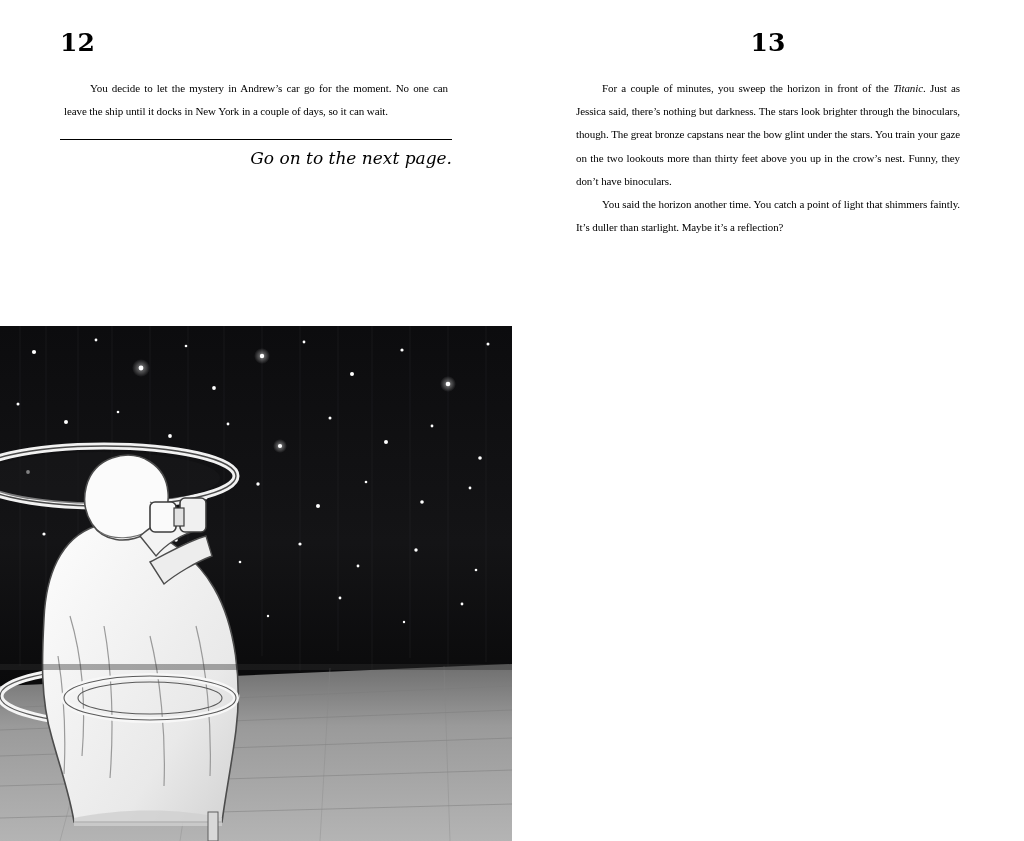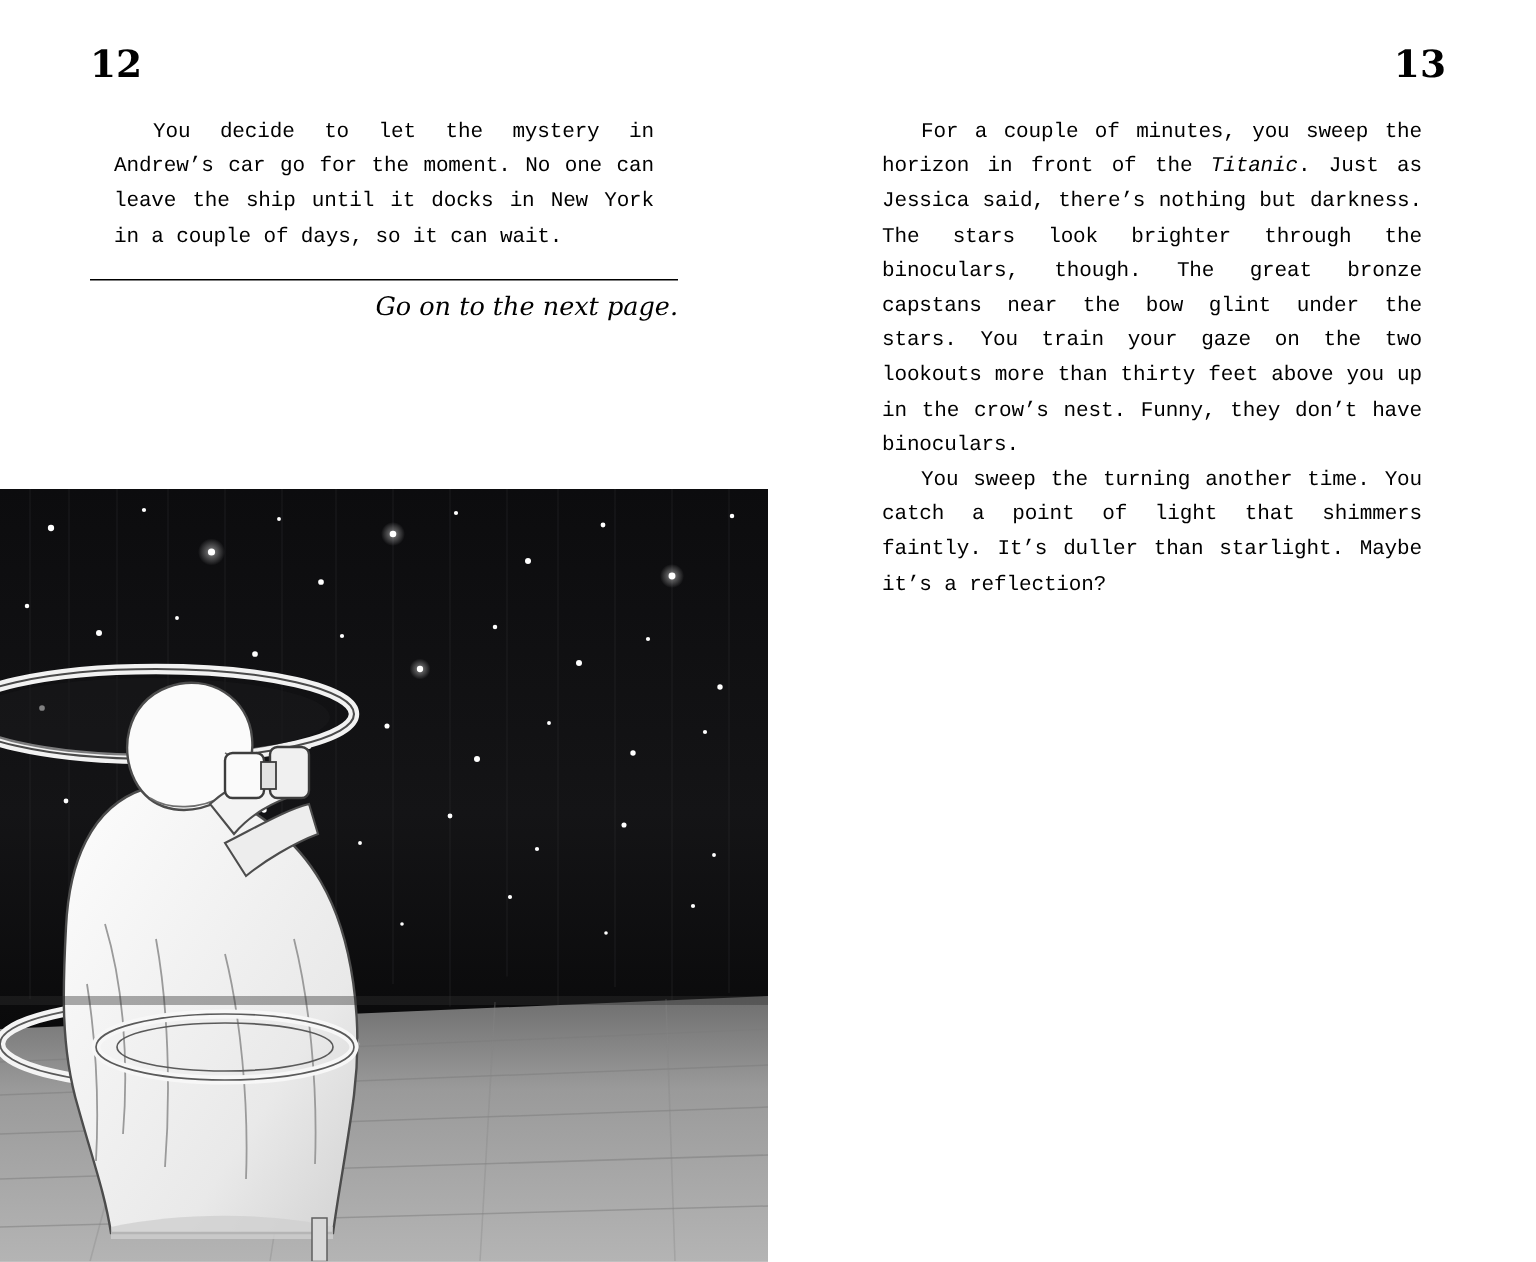--- a/index.html
+++ b/index.html
@@ -39,28 +39,28 @@
     font-family: "DejaVu Serif", serif;
     font-weight: bold;
     font-size: 25px;
     line-height: 1;
     margin: 0 0 22px 0;
   }
   .folio-left {
     text-align: left;
   }
   .folio-right {
-    text-align: right;
+    text-align: center;
   }
   .body-text {
-    font-family: Liberation Mono, monospace;
-    font-size: 14px;
+    font-family: Liberation Serif, serif;
+    font-size: 11px;
     line-height: 23.2px;
     text-align: justify;
-    margin: 16px;
+    margin: 4px;
     letter-spacing: -0.1px;
   }
   .body-text p {
     margin: 0;
     text-indent: 26px;
   }
   .ital {
     font-style: italic;
   }
   .rule {
@@ -294,21 +294,21 @@
 
       <rect x="0" y="338" width="512" height="6" fill="#2f2f2f" opacity="0.4"></rect>
     </svg>
   </div>
 
   <div class="page page-right">
     <div class="folio folio-right">13</div>
 
     <div class="body-text">
       <p class="with-italic">For a couple of minutes, you sweep the horizon in front of the <span class="ital">Titanic</span>. Just as Jessica said, there’s nothing but darkness. The stars look brighter through the binoculars, though. The great bronze capstans near the bow glint under the stars. You train your gaze on the two lookouts more than thirty feet above you up in the crow’s nest. Funny, they don’t have binoculars.</p>
-      <p>You sweep the turning another time. You catch a point of light that shimmers faintly. It’s duller than starlight. Maybe it’s a reflection?</p>
+      <p>You said the horizon another time. You catch a point of light that shimmers faintly. It’s duller than starlight. Maybe it’s a reflection?</p>
     </div>
 
     <div class="right-footer">
       <hr>
       <p class="nav-note">Turn to page 15.</p>
     </div>
   </div>
 
 </div>
 

